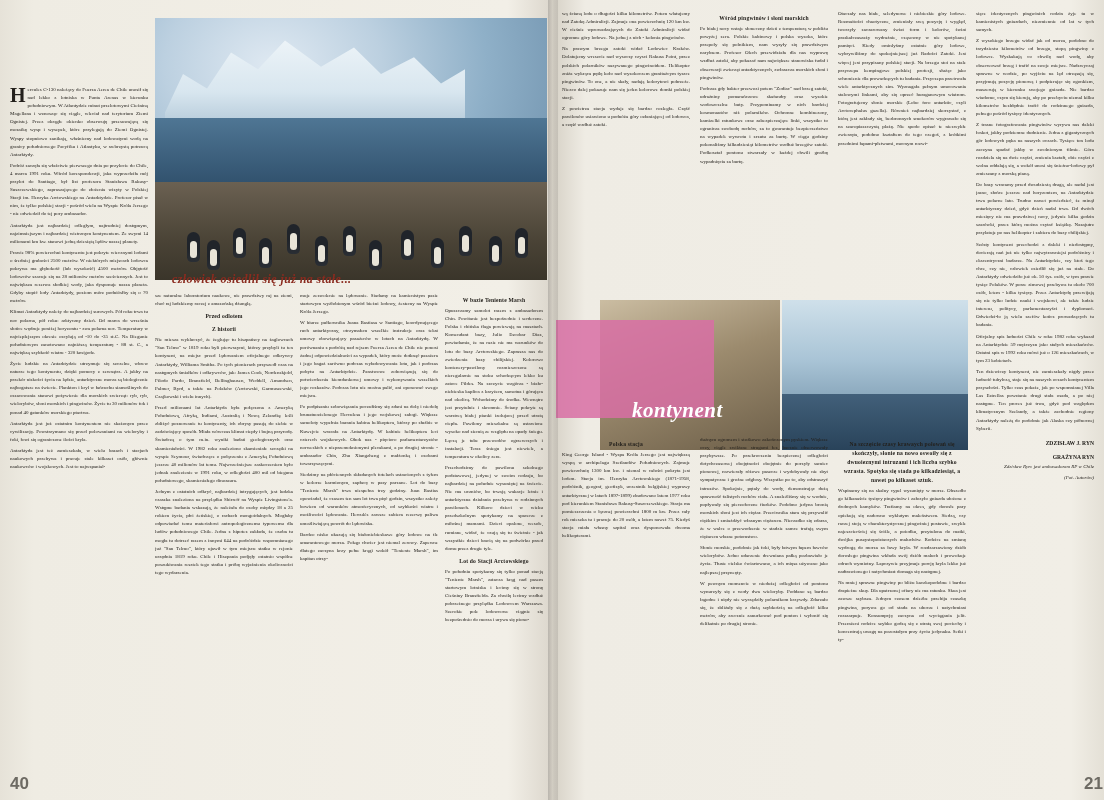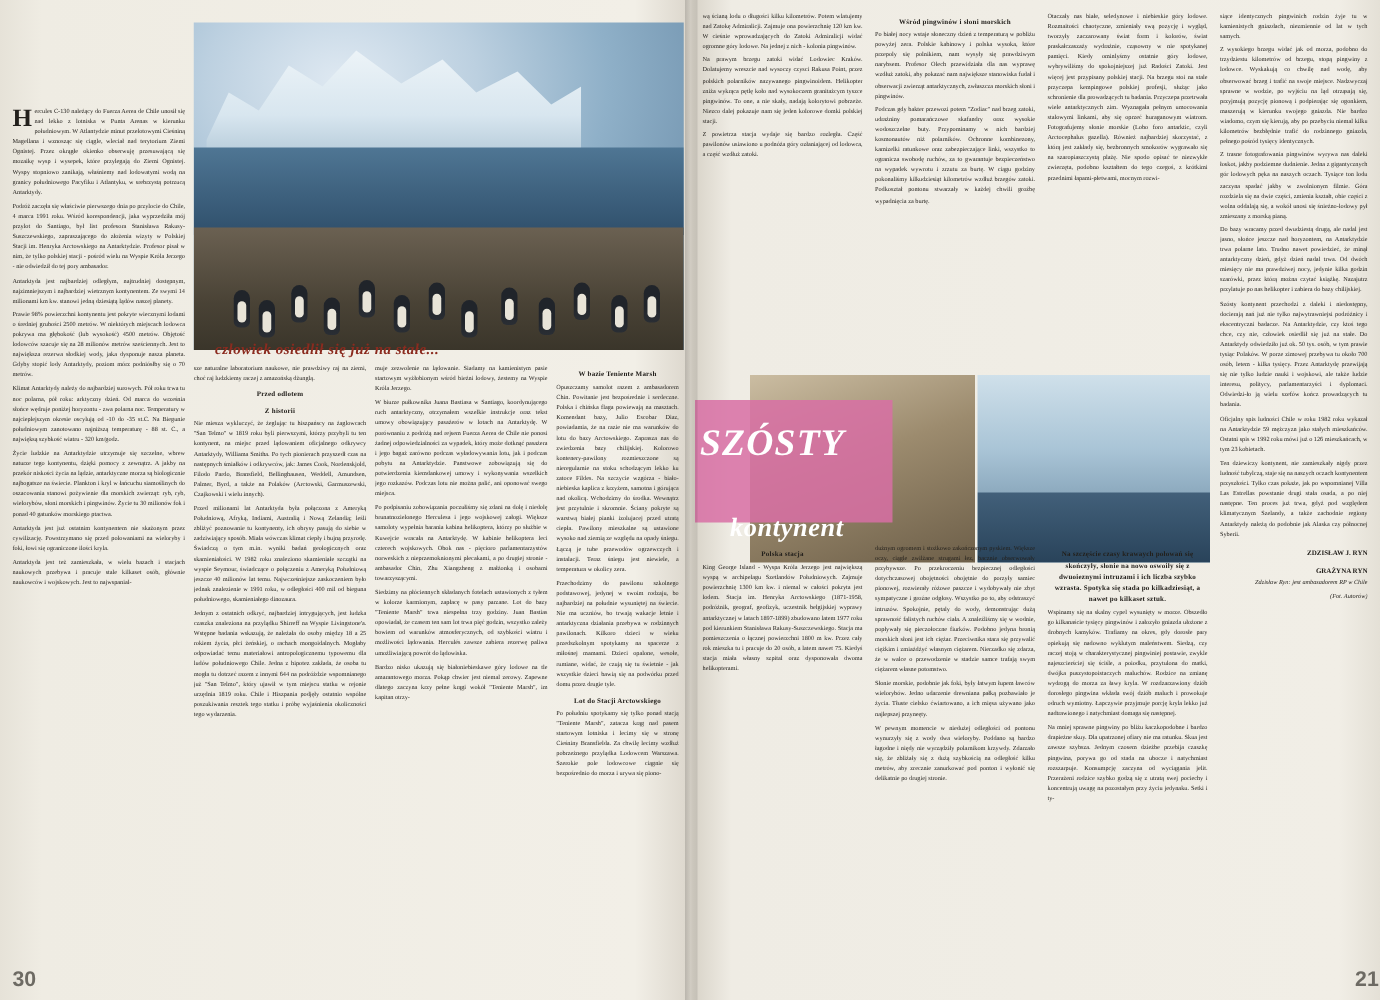--- a/index.html
+++ b/index.html
@@ -78,23 +78,23 @@
   .overlay-band{
     position:absolute;left:556px;top:320px;width:158px;height:98px;
     background:#d86fa4;opacity:.85;
   }
   .overlay-title{
     position:absolute;left:560px;top:338px;width:260px;
     font-family:"Liberation Serif", serif;font-weight:bold;font-style:italic;
     font-size:30px;color:#ffffff;letter-spacing:1px;white-space:nowrap;
   }
   .overlay-sub{
-    position:absolute;left:584px;top:398px;width:240px;
+    position:absolute;left:632px;top:398px;width:240px;
     font-family:"Liberation Serif", serif;font-weight:bold;font-style:italic;
-    font-size:21px;color:#ffffff;letter-spacing:.5px;white-space:nowrap;margin-top:12px;
+    font-size:21px;color:#ffffff;letter-spacing:.5px;white-space:nowrap;
   }
   
   .col{
     position:absolute;
     font-size:5.0px;
     line-height:1.62;
     text-align:justify;
     color:#23201c;
     font-family:"Liberation Serif", serif;
     hyphens:auto;
@@ -143,21 +143,20 @@
     <div class="peng" style="left:304px;bottom:24px"></div>
     <div class="peng" style="left:334px;bottom:14px"></div>
     <div class="peng" style="left:360px;bottom:22px"></div>
   </div>
 
   <div class="subhead">człowiek osiedlił się już na stałe...</div>
 
   <div class="photo photo-seal"></div>
   <div class="photo photo-ice2"></div>
   <div class="overlay-band"></div>
-  <div class="overlay-title">SZÓSTY</div>
   <div class="overlay-sub">kontynent</div>
 
   <div class="col" style="left:10px;top:86px;width:138px;height:690px;">
     <p class="dropcap">Hercules C-130 należący do Fuerza Aerea de Chile unosił się nad lekko z lotniska w Punta Arenas w kierunku południowym. W Atlantydzie minut przelotowymi Cieśniną Magellana i wznosząc się ciągle, wleciał nad terytorium Ziemi Ognistej. Przez okrągłe okienko obserwuję przesuwającą się mozaikę wysp i wysepek, które przylegają do Ziemi Ognistej. Wyspy stopniowo zanikają, właśniemy nad lodowatymi wodą na granicy południowego Pacyfiku i Atlantyku, w srebrzystą potrzucą Antarktydy.</p>
     <p>Podróż zaczęła się właściwie pierwszego dnia po przylocie do Chile, 4 marca 1991 roku. Wśród korespondencji, jaka wyprzedziła mój przylot do Santiago, był list profesora Stanisława Rakusy-Suszczewskiego, zapraszającego do złożenia wizyty w Polskiej Stacji im. Henryka Arctowskiego na Antarktydzie. Profesor pisał w nim, że tylko polskiej stacji - pośród wielu na Wyspie Króla Jerzego - nie odwiedził do tej pory ambasador.</p>
     <p>Antarktyda jest najbardziej odległym, najtrudniej dostępnym, najzimniejszym i najbardziej wietrznym kontynentem. Ze swymi 14 milionami km kw. stanowi jedną dziesiątą lądów naszej planety.</p>
     <p>Prawie 98% powierzchni kontynentu jest pokryte wiecznymi lodami o średniej grubości 2500 metrów. W niektórych miejscach lodowca pokrywa ma głębokość (lub wysokość) 4500 metrów. Objętość lodowców szacuje się na 28 milionów metrów sześciennych. Jest to największa rezerwa słodkiej wody, jaka dysponuje nasza planeta. Gdyby stopić lody Antarktydy, poziom mórz podniósłby się o 70 metrów.</p>
     <p>Klimat Antarktydy należy do najbardziej surowych. Pół roku trwa tu noc polarna, pół roku: arktyczny dzień. Od marca do września słońce wędruje poniżej horyzontu - zwa polarna noc. Temperatury w najcieplejszym okresie oscylują od -10 do -35 st.C. Na Biegunie południowym zanotowano najniższą temperaturę - 88 st. C., a najwięksą szybkość wiatru - 320 km/godz.</p>
     <p>Życie ludzkie na Antarktydzie utrzymuje się szczelne, wbrew naturze tego kontynentu, dzięki pomocy z zewnątrz. A jakby na przekór niskości życia na lądzie, antarktyczne morza są biologicznie najbogatsze na świecie. Plankton i kryl w łańcuchu siamoślinych do oszacowania stanowi pożywienie dla morskich zwierząt: ryb, ryb, wielorybów, słoni morskich i pingwinów. Życie tu 30 milionów fok i ponad 40 gatunków morskiego ptactwa.</p>
     <p>Antarktyda jest już ostatnim kontynentem nie skażonym przez cywilizację. Powstrzymano się przed polowaniami na wieloryby i foki, łowi się ograniczone ilości kryla.</p>
@@ -237,16 +236,16 @@
     <div class="sign-note">Zdzisław Ryn: jest ambasadorem RP w Chile</div>
     <div class="sign-note">(Fot. Autorów)</div>
   </div>
 
   <div class="col" style="left:976px;top:352px;width:118px;height:14px;">
     <h4></h4>
   </div>
 
   <div class="spine"></div>
 
-  <div class="folio folio-l">30</div>
+  <div class="folio folio-l">40</div>
   <div class="folio folio-r">21</div>
 
 </div>
 
 </body></html>

